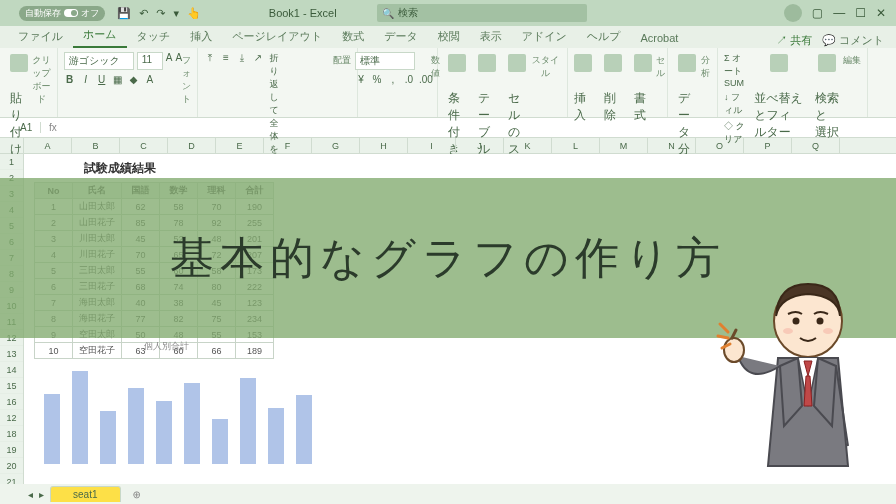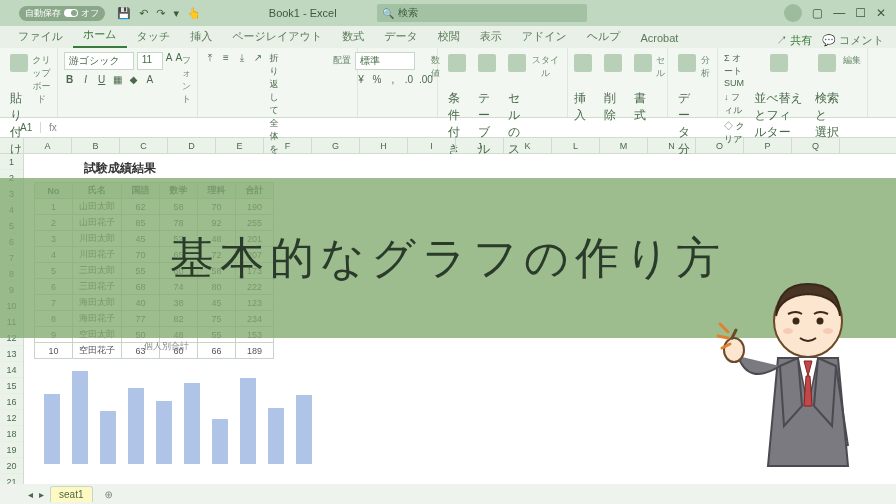--- a/index.html
+++ b/index.html
@@ -69,21 +69,21 @@
 
 .overlay{position:absolute;left:0;top:178px;width:896px;height:160px;background:rgba(130,170,110,.78);display:flex;align-items:center;justify-content:center}
 .ovtext{font-size:44px;color:#2b3b2b;letter-spacing:6px;font-family:"Yu Mincho","MS Mincho",serif}
 
 
 .chara{position:absolute;right:18px;bottom:18px;width:180px;height:220px}
 .chara svg{width:100%;height:100%}
 
 
 .stbar{position:absolute;bottom:0;left:0;right:0;height:20px;background:#eef4ed;display:flex;align-items:center;font-size:10px;color:#4a6a4a;padding-left:28px;gap:6px}
-.stab{background:#fef9c3;border:1px solid #c8d8c8;border-bottom:none;padding:2px 8px;border-radius:3px 3px 0 0}
+.stab{background:#fde047;border:1px solid #c8d8c8;border-bottom:none;padding:2px 22px;border-radius:3px 3px 0 0}
 .sadd{color:#888;padding:0 6px}
 </style>
 </head>
 <body>
 
 <div class="titlebar">
   <div class="tb-left">
     <span class="toggle">
       <span>自動保存</span>
       <span class="sw"></span>

